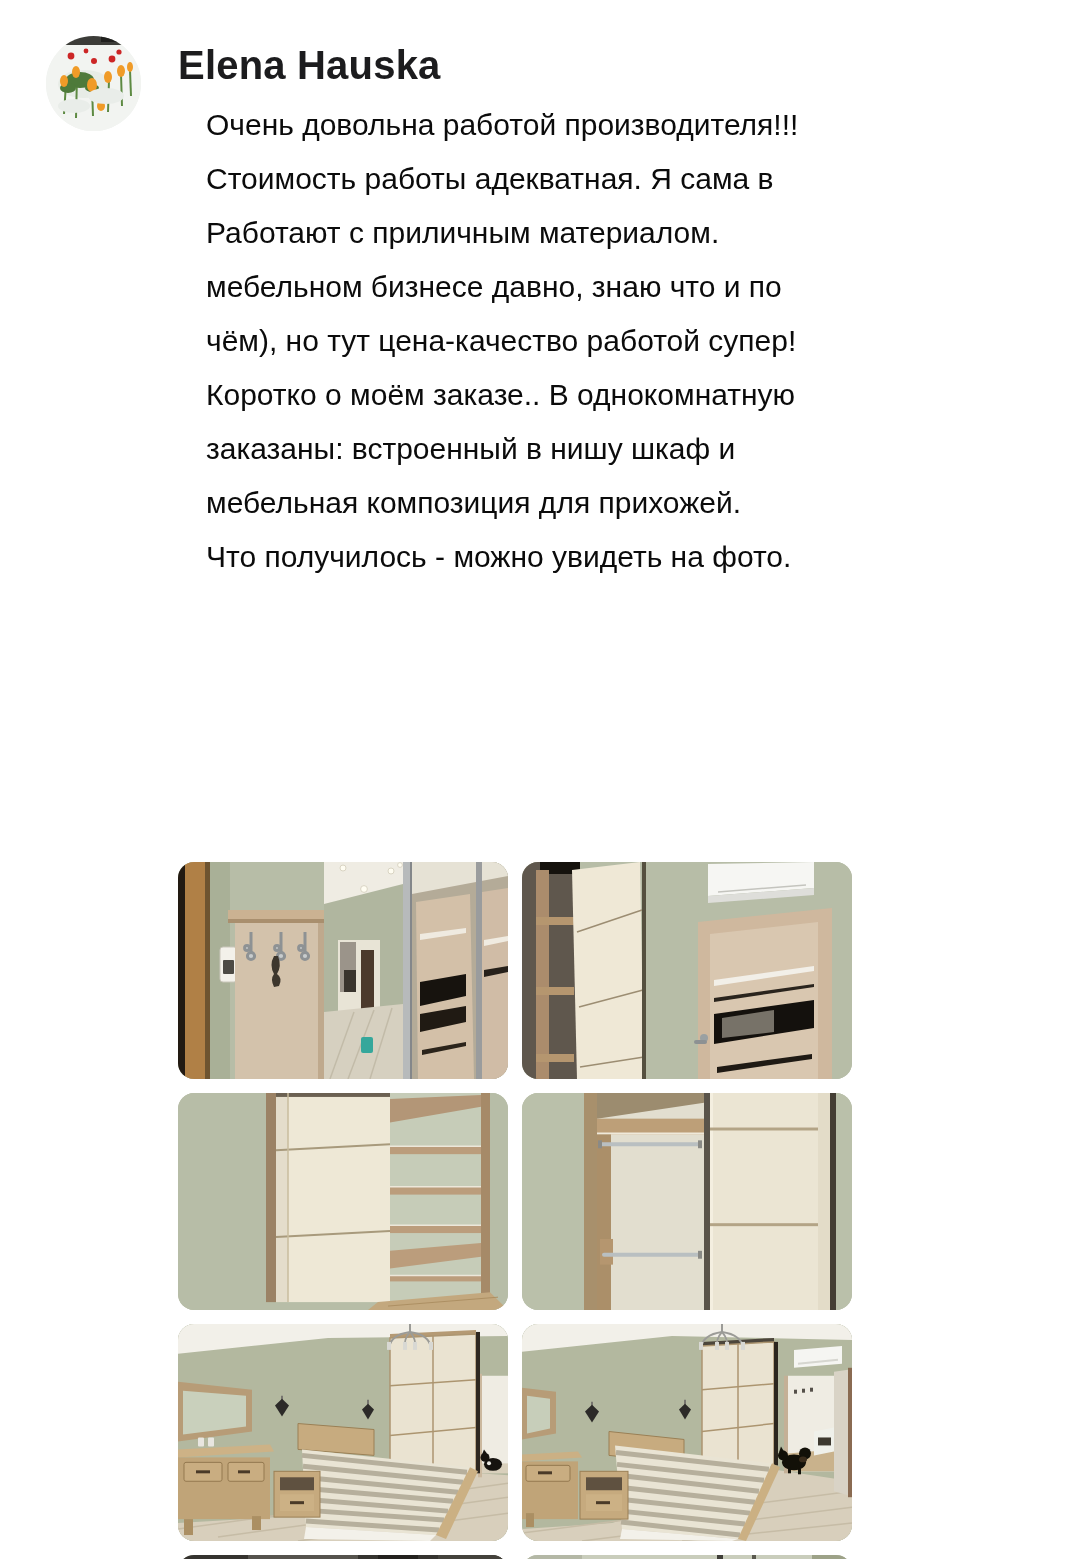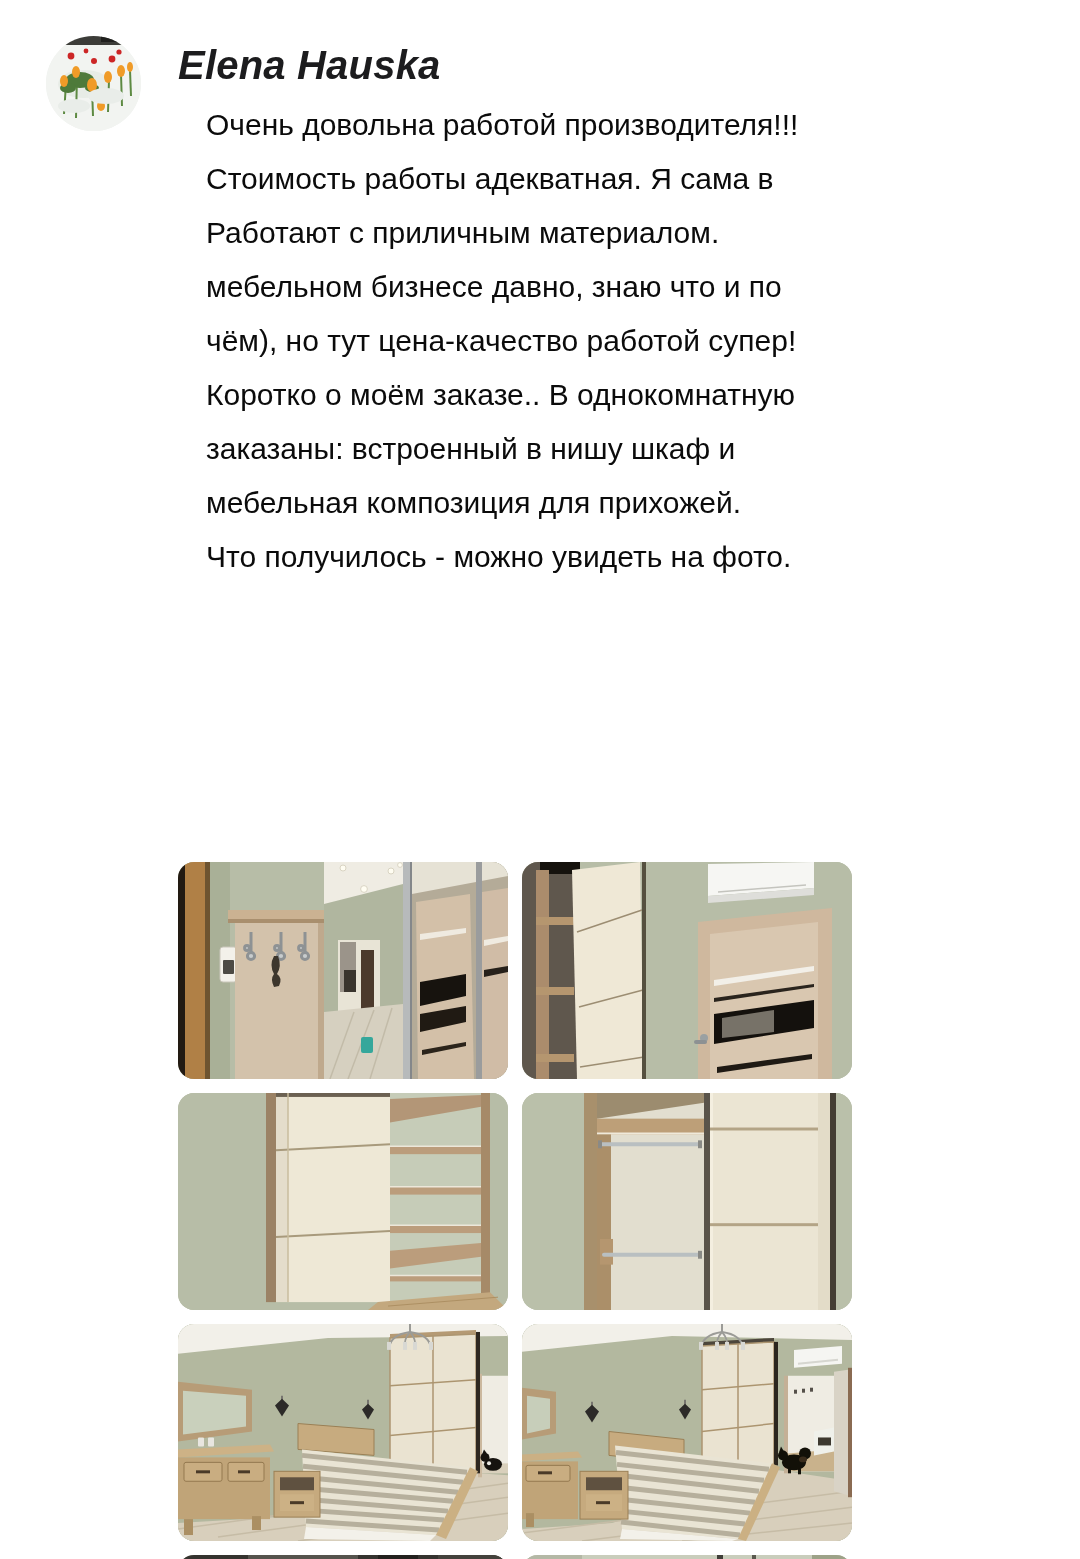--- a/index.html
+++ b/index.html
@@ -9,21 +9,21 @@
     font-family:"Liberation Sans", sans-serif;
   }
   .avatar{
     position:absolute;left:46px;top:36px;width:95px;height:95px;
     border-radius:50%;overflow:hidden;background:#eef1ee;cursor:pointer;
   }
   .avatar svg{display:block;width:100%;height:100%;}
   .author{
     position:absolute;left:178px;top:43px;
     font-size:40px;font-weight:700;color:var(--author,#1c1c1e);
-    letter-spacing:.2px;white-space:nowrap;cursor:pointer;font-style:italic;
+    letter-spacing:.2px;white-space:nowrap;cursor:pointer;
   }
   .review-text{
     position:absolute;left:178px;top:98px;width:900px;
     font-size:30px;line-height:54px;color:var(--text,#0b0b0b);margin-left:28px;
   }
   .review-text .line{white-space:pre;}
   .photo-grid{
     position:absolute;left:178px;top:862px;
     display:grid;grid-template-columns:330px 330px;gap:14px;grid-auto-rows:217px;
   }

